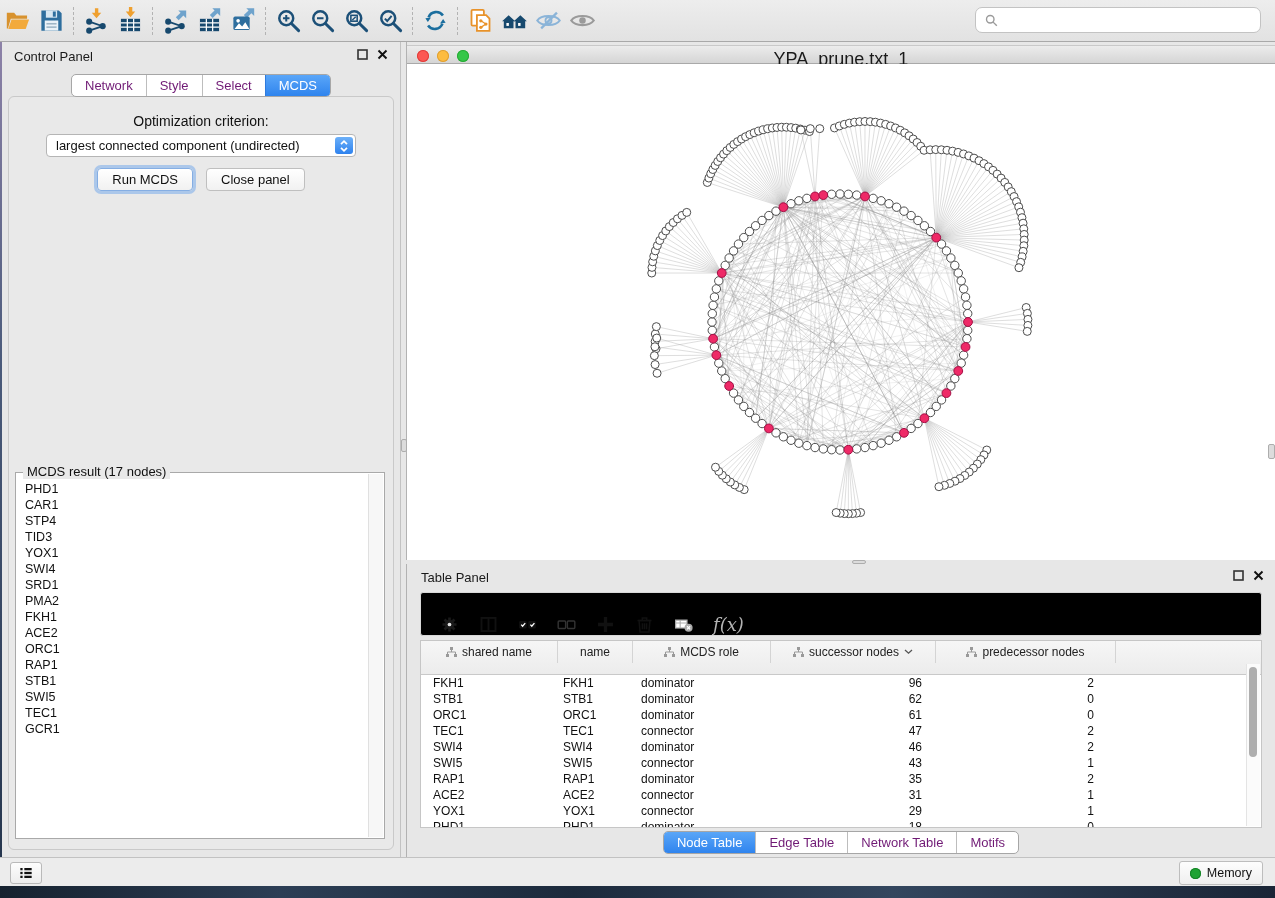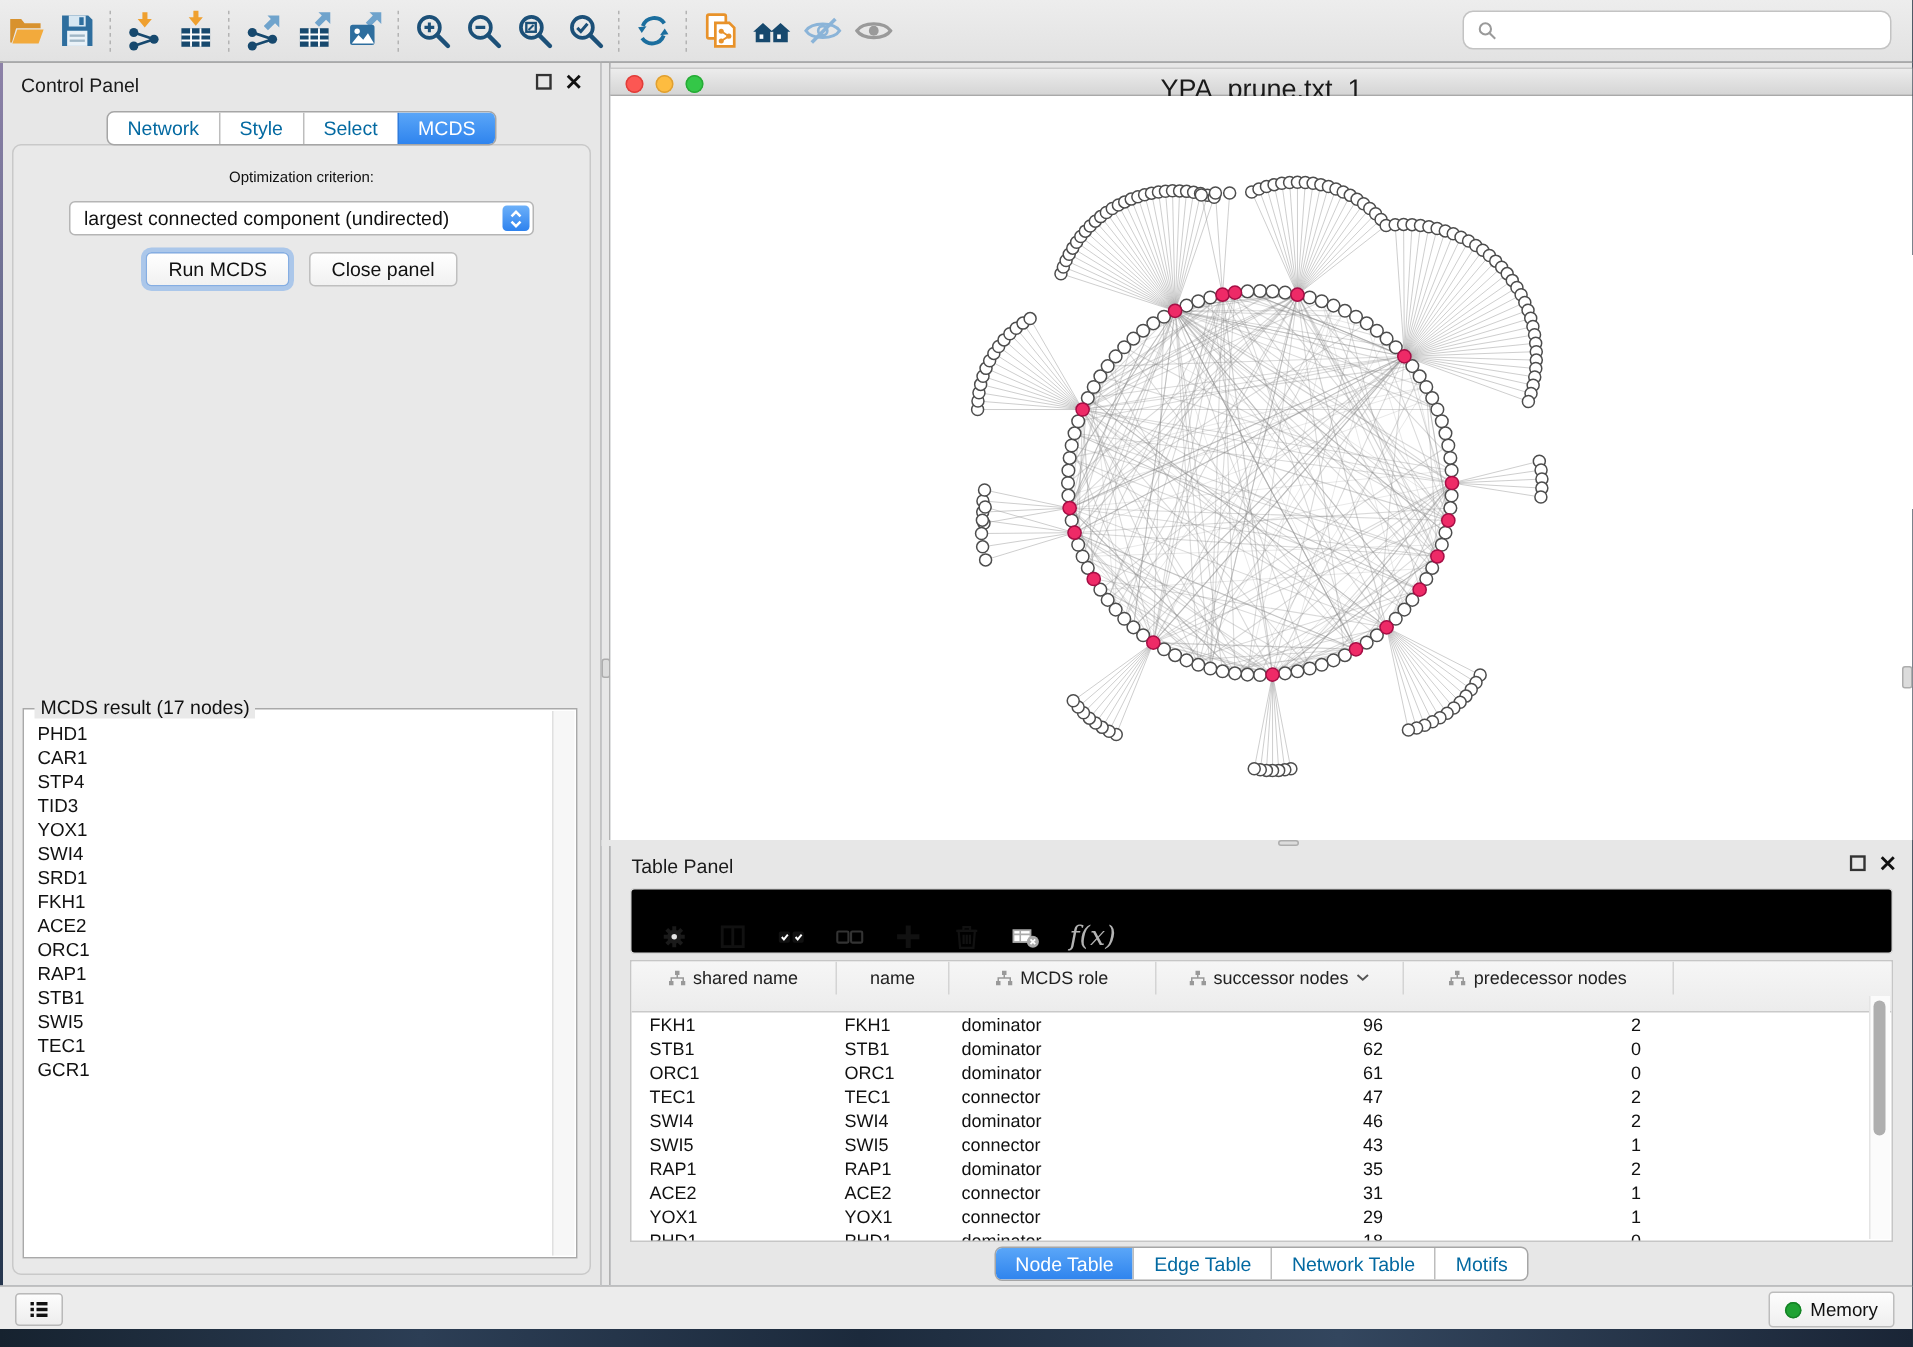--- a/index.html
+++ b/index.html
@@ -25,24 +25,24 @@
 
   
   #control-panel{left:2px;top:41px;width:399px;height:816px;background:#e7e7e7;border-right:1px solid #c2c2c2;box-sizing:border-box;}
   .panel-title{font-size:13px;color:#1a1a1a;}
   #cp-title{left:12px;top:8px;}
   .panel-btns{position:absolute;display:flex;gap:9px;align-items:center;}
   #cp-btns{right:12px;top:8px;}
   #cp-card{left:6px;top:55px;width:384px;height:752px;background:#e9e9e9;border:1px solid #c9c9c9;border-radius:6px;}
   #cp-tabs{top:33px;left:50%;transform:translateX(-50%);z-index:2;}
   .seg{display:inline-flex;background:#fff;border:1px solid #a6a6a6;border-radius:5px;overflow:hidden;}
-  .seg .tab{padding:3px 13px;font-size:13px;color:#0369a1;border-left:1px solid #bdbdbd;cursor:default;white-space:nowrap;}
+  .seg .tab{padding:3px 13px;font-size:13px;color:#701a75;border-left:1px solid #bdbdbd;cursor:default;white-space:nowrap;}
   .seg .tab:first-child{border-left:none;}
   .seg .tab.active{background:linear-gradient(#5aa6f8,#2f84ee);color:#fff;border-left-color:#2f7bdd;}
-  #opt-label{top:16px;left:0;width:100%;text-align:center;font-size:10px;color:#111;}
+  #opt-label{top:16px;left:0;width:100%;text-align:center;font-size:14px;color:#111;}
   #opt-select{top:37px;left:37px;right:37px;height:23px;background:#fff;border:1px solid #b5b5b5;border-radius:4px;
               display:flex;align-items:center;font-size:13px;color:#111;padding-left:9px;box-sizing:border-box;}
   #opt-stepper{position:absolute;right:2px;top:2px;bottom:2px;width:18px;border-radius:3px;
                background:linear-gradient(#6cb0f9,#2e82ee);display:flex;align-items:center;justify-content:center;}
   #cp-buttons{top:71px;left:0;width:100%;display:flex;justify-content:center;gap:13px;}
   .mac-btn{background:linear-gradient(#ffffff,#f1f1f1);border:1px solid #bfbfbf;border-radius:4px;
            font-size:13px;color:#111;padding:3px 14px;font-family:"Liberation Sans",sans-serif;}
   .mac-btn.focused{border-color:#85aee3;box-shadow:0 0 0 3px rgba(110,165,235,.5);}
   #result-box{left:6px;top:375px;right:8px;bottom:10px;background:#fff;border:1px solid #a9a9a9;}
   #result-legend{position:absolute;top:-9px;left:7px;background:#e9e9e9;padding:0 4px;font-size:13px;color:#111;}
@@ -284,20 +284,21 @@
     <div id="result-box" class="abs">
       <span id="result-legend">MCDS result (17 nodes)</span>
       <div id="result-list">
           <div class="mcds-item">PHD1</div>
           <div class="mcds-item">CAR1</div>
           <div class="mcds-item">STP4</div>
           <div class="mcds-item">TID3</div>
           <div class="mcds-item">YOX1</div>
           <div class="mcds-item">SWI4</div>
           <div class="mcds-item">SRD1</div>
+          <div class="mcds-item">PMA2</div>
           <div class="mcds-item">FKH1</div>
           <div class="mcds-item">ACE2</div>
           <div class="mcds-item">ORC1</div>
           <div class="mcds-item">RAP1</div>
           <div class="mcds-item">STB1</div>
           <div class="mcds-item">SWI5</div>
           <div class="mcds-item">TEC1</div>
           <div class="mcds-item">GCR1</div>
         </div>
       <div id="result-scroll"></div>

